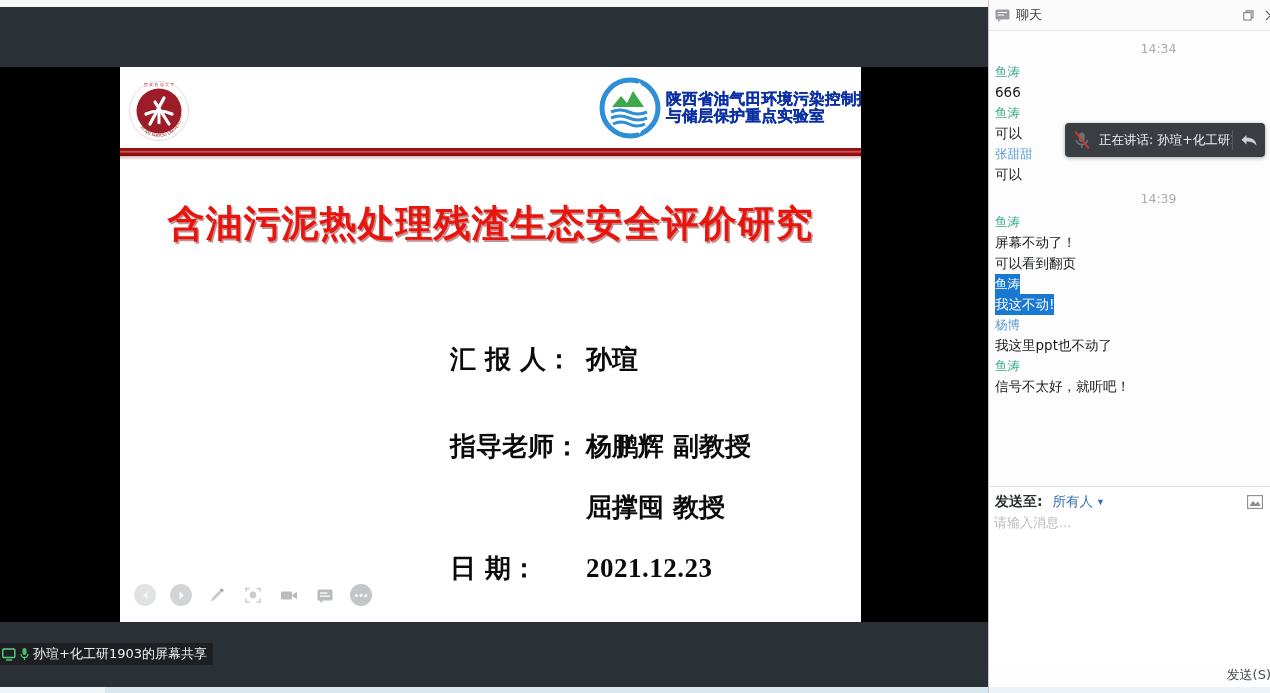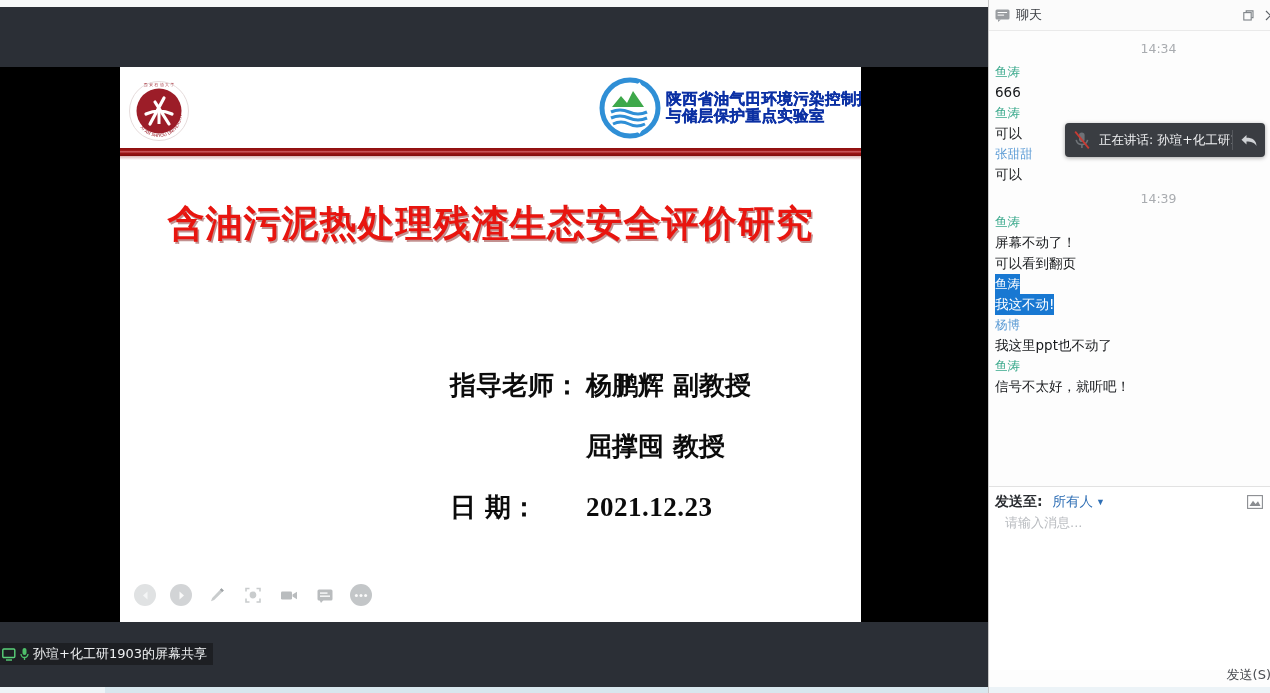--- a/index.html
+++ b/index.html
@@ -101,21 +101,21 @@
   .sel .sender,.sel .text{background:#1878d2;color:#fff;}
 
   #chat-divider{position:absolute;left:0;top:486px;width:282px;height:1px;background:#e2e2e2;}
   #chat-compose{position:absolute;left:0;top:487px;width:282px;height:183px;background:#fff;}
   #compose-header{display:flex;align-items:center;padding:6px 8px 2px 6px;}
   #sendto-label{font-size:14px;color:#2c2f33;font-family:"DejaVu Sans",sans-serif;font-weight:bold;}
   #sendto-value{font-size:13.5px;color:#2f6fb5;margin-left:10px;font-family:"DejaVu Sans",sans-serif;cursor:pointer;}
   #sendto-caret{margin-left:3px;color:#2f6fb5;font-size:9px;}
   #screenshot-icon{margin-left:auto;cursor:pointer;display:flex;}
   #compose-input{
-    padding:1px 16px;font-size:13px;color:#b9bcc0;
+    padding:1px 5px;font-size:13px;color:#b9bcc0;
     font-family:"DejaVu Sans",sans-serif;
   }
   #chat-sendbar{position:absolute;left:0;top:662px;width:282px;height:25px;display:flex;align-items:center;justify-content:flex-end;padding-right:10px;}
   #send-button{font-size:13px;color:#4a4d52;font-family:"DejaVu Sans",sans-serif;cursor:pointer;}
   #chat-bottom-strip{position:absolute;left:0;top:687px;width:282px;height:6px;background:#ecf3f7;}
 
   
   #speaking-toast{
     position:absolute;left:1065px;top:123px;width:200px;height:34px;
     background:#3a3d42;border-radius:4px;display:flex;align-items:center;
@@ -169,20 +169,24 @@
         </div>
       </div>
     </div>
 
     <div id="header-rule"></div>
     <div id="header-rule-shadow"></div>
 
     <div id="slide-title">含油污泥热处理残渣生态安全评价研究</div>
 
     <div id="slide-body">
+      <div class="body-row">
+        <span class="body-label">汇  报  人：</span>
+        <span class="body-value">孙瑄</span>
+      </div>
       <div class="body-row">
       </div>
       <div class="body-row">
         <span class="body-label">指导老师：</span>
         <span class="body-value">杨鹏辉 副教授</span>
       </div>
       <div class="body-row indent">
         <span class="body-label">指导老师：</span>
         <span class="body-value">屈撑囤 教授</span>
       </div>

